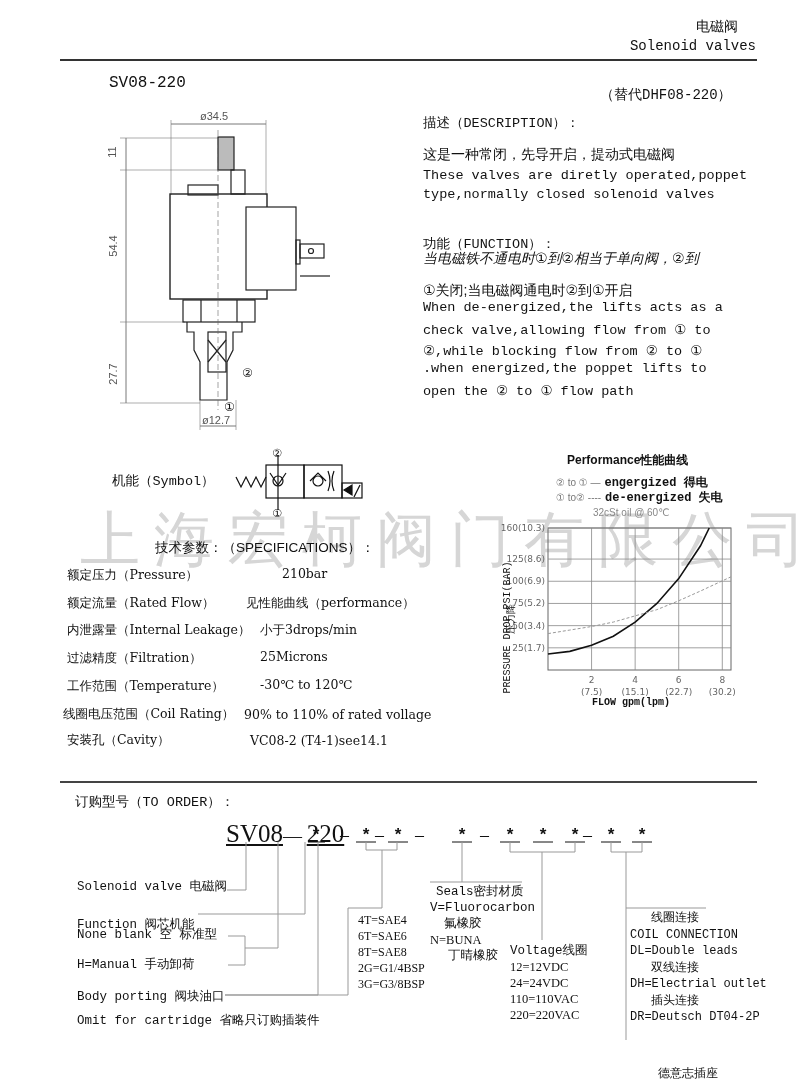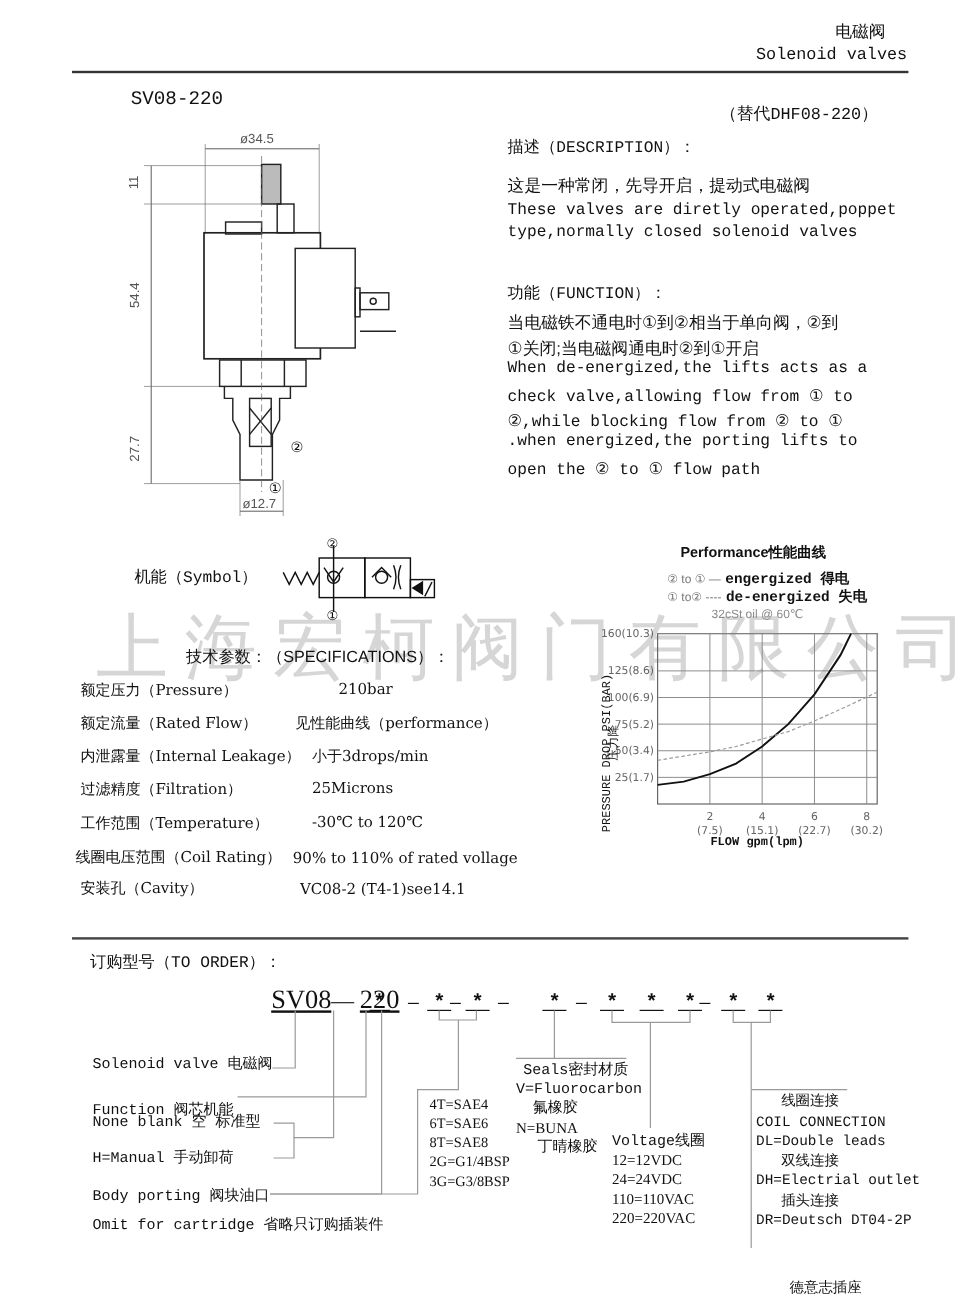--- a/index.html
+++ b/index.html
@@ -12,21 +12,21 @@
   .hdr-rule { left:60px; top:59px; width:697px; height:2px; background:#333; }
   .hdr-rule2 { left:60px; top:781px; width:697px; height:2px; background:#444; }
   .watermark { left:80px; top:500px; font-size:60px; color:#d6d6d6; letter-spacing:14px;
                font-family:"DejaVu Sans",sans-serif; font-weight:200; white-space:nowrap; z-index:0; }
   .fg { z-index:2; }
   .t14 { font-size:14px; }
   .line { white-space:nowrap; }
   .spec-row { position:absolute; left:67px; font-size:12.5px; white-space:nowrap; }
   .spec-val { position:absolute; font-size:12.5px; white-space:nowrap; }
   .order-txt { font-size:12.5px; white-space:nowrap; line-height:21px; }
-  .code-slot { font-size:22px; text-decoration:underline;margin-top:42px; }
+  .code-slot { font-size:25px; text-decoration:underline;margin-top:42px; }
   svg { overflow:visible; }
 </style>
 </head>
 <body>
 
 <div class="abs watermark">上海宏柯阀门有限公司</div>
 
 <div class="abs fg t14 sans" style="right:62px; top:18px; font-size:14px;">电磁阀</div>
 <div class="abs fg mono" style="right:44px; top:38px; font-size:14px;">Solenoid valves</div>
 <div class="abs hdr-rule fg"></div>
@@ -85,26 +85,26 @@
   <div class="abs sans" style="left:152px; top:266px; font-size:12px;">②</div>
   <div class="abs sans" style="left:134px; top:300px; font-size:12px;">①</div>
 </div>
 
 <div class="abs fg mono line" style="left:423px; top:114px; font-size:13.5px;">描述（DESCRIPTION）：</div>
 <div class="abs fg sans line" style="left:423px; top:146px; font-size:14px;">这是一种常闭，先导开启，提动式电磁阀</div>
 <div class="abs fg mono line" style="left:423px; top:168px; font-size:13.5px;">These valves are diretly operated,poppet</div>
 <div class="abs fg mono line" style="left:423px; top:187px; font-size:13.5px;">type,normally closed solenoid valves</div>
 
 <div class="abs fg mono line" style="left:423px; top:235px; font-size:13.5px;">功能（FUNCTION）：</div>
-<div class="abs fg sans line" style="left:423px; top:260px; font-size:14px;">当电磁铁不通电时①到②相当于单向阀，②到</div>
+<div class="abs fg sans line" style="left:423px; top:250px; font-size:14px;font-style:italic;">当电磁铁不通电时①到②相当于单向阀，②到</div>
 <div class="abs fg sans line" style="left:423px; top:282px; font-size:14px;">①关闭;当电磁阀通电时②到①开启</div>
 <div class="abs fg mono line" style="left:423px; top:300px; font-size:13.5px;">When de-energized,the lifts acts as a</div>
 <div class="abs fg mono line" style="left:423px; top:321px; font-size:13.5px;">check valve,allowing flow from ① to</div>
 <div class="abs fg mono line" style="left:423px; top:342px; font-size:13.5px;">②,while blocking flow from ② to ①</div>
-<div class="abs fg mono line" style="left:423px; top:361px; font-size:13.5px;">.when energized,the porting lifts to</div>
+<div class="abs fg mono line" style="left:423px; top:361px; font-size:13.5px;">.when energized,the poppet lifts to</div>
 <div class="abs fg mono line" style="left:423px; top:382px; font-size:13.5px;">open the ② to ① flow path</div>
 
 <div class="abs fg mono line" style="left:112px; top:472px; font-size:13.5px;">机能（Symbol）</div>
 <div class="abs fg" style="left:236px; top:455px; width:150px; height:70px;">
   <svg width="150" height="70" viewBox="0 0 150 70">
     <g stroke="#111" fill="none" stroke-width="1.2">
       <polyline points="0,22 5,32 10,22 15,32 20,22 25,32 30,22"></polyline>
       <rect x="30" y="10" width="38" height="33"></rect>
       <rect x="68" y="10" width="38" height="33"></rect>
       <line x1="42" y1="0" x2="42" y2="55"></line>

